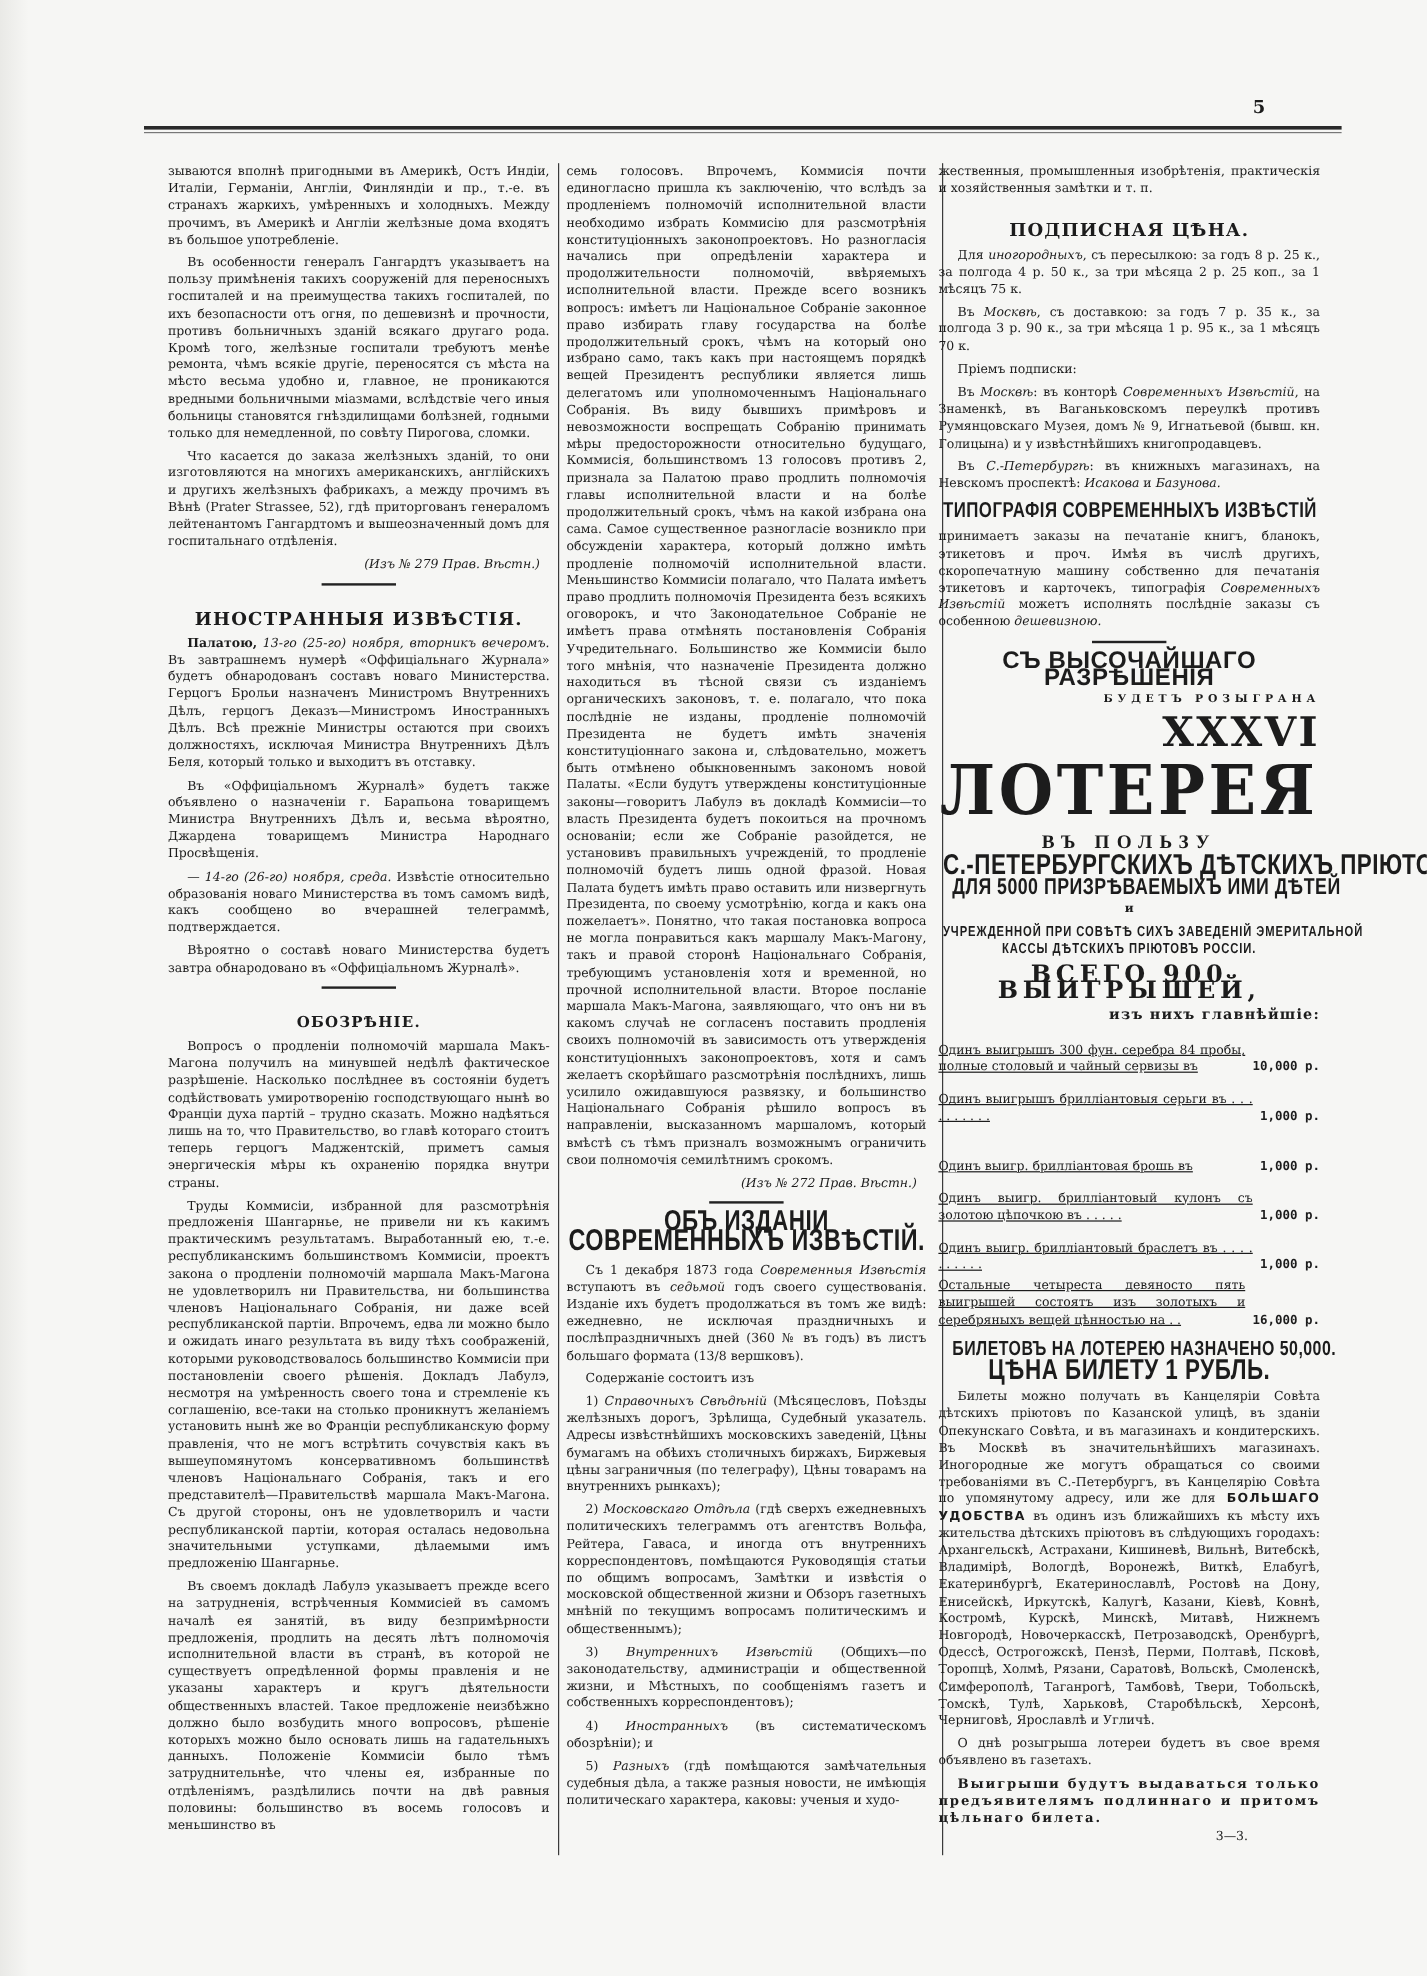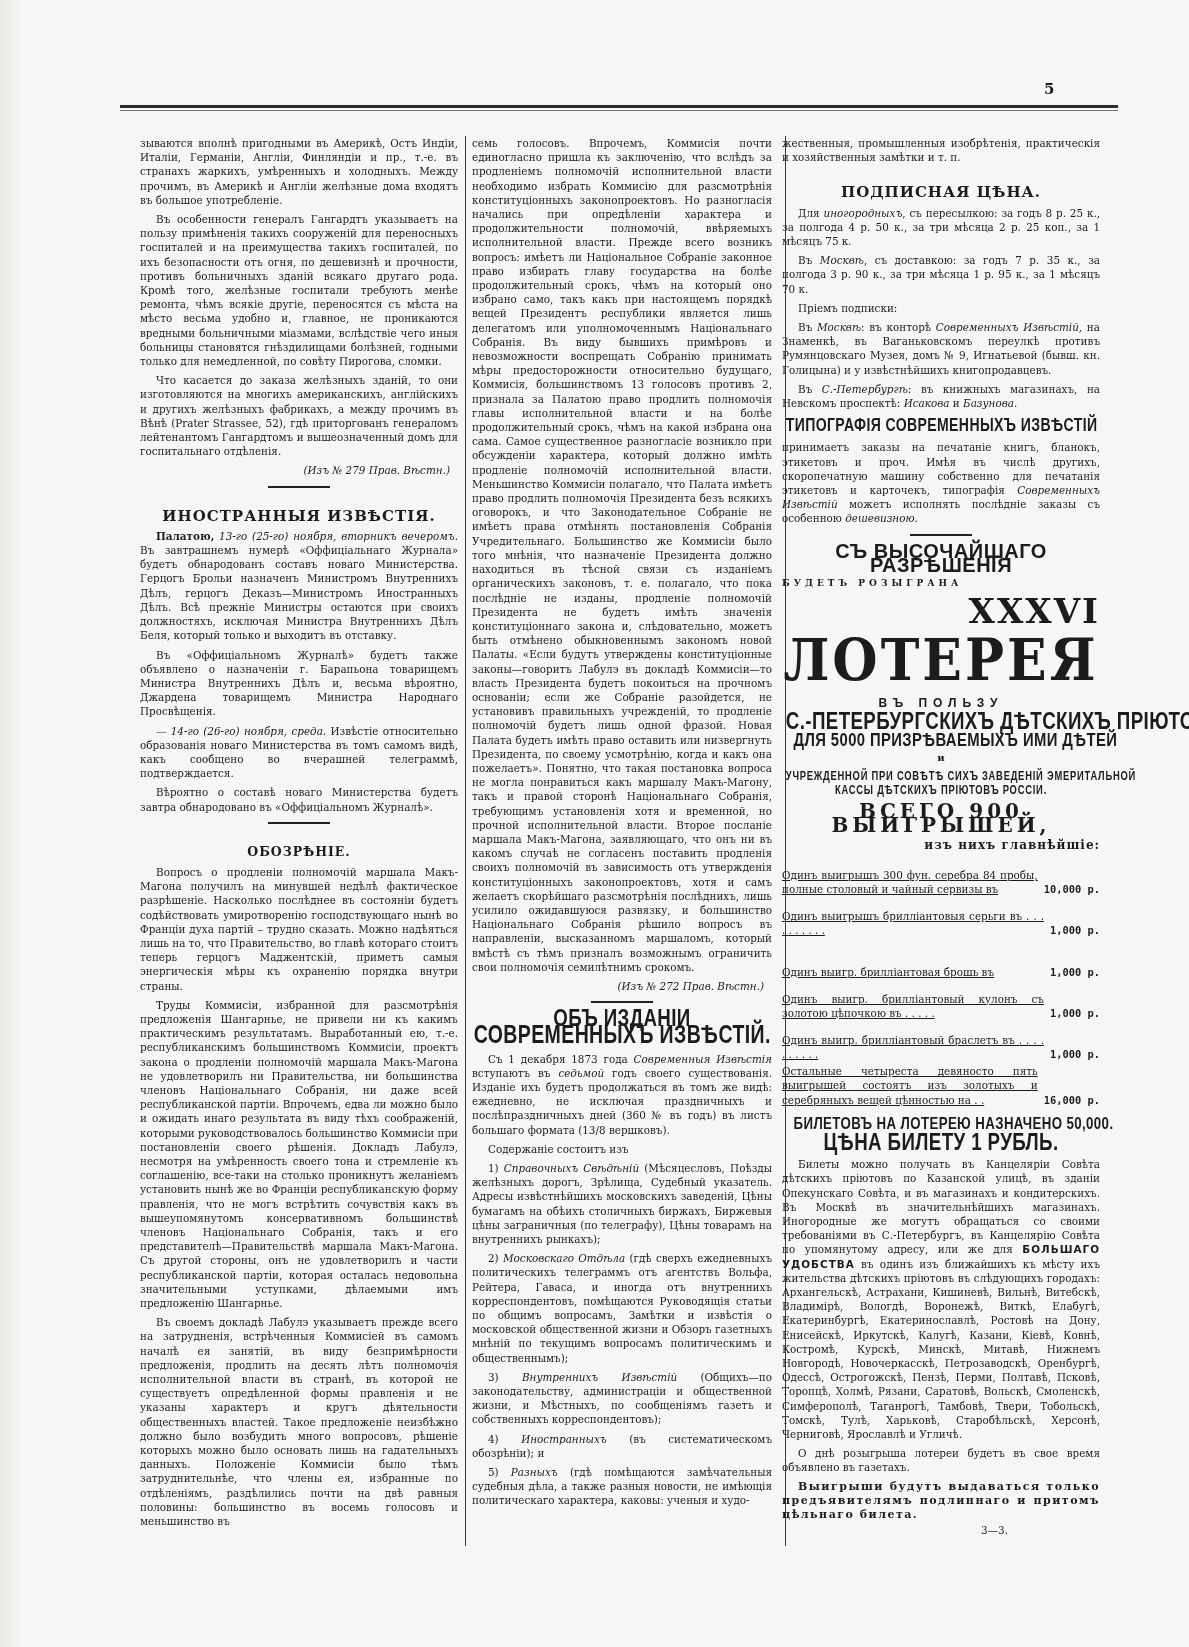--- a/index.html
+++ b/index.html
@@ -52,24 +52,24 @@
   }
   .h-typo { font-size: 18px; margin: 8px -40px; }
   .h-edition1 { font-size: 24px; margin: 6px -30px 2px; }
   .h-edition2 { font-size: 25px; margin: 2px -40px 10px; }
   .source { text-align: right; font-style: italic; margin: 2px 8px 6px 0; text-indent: 0; }
   .divider { width: 62px; height: 2px; background: #222; margin: 8px auto; }
   .italic { font-style: italic; }
   .bold { font-weight: bold; }
 
   .lot-1 { font-family: "Liberation Sans", sans-serif; font-weight: bold; font-size: 20px; text-align:center; margin: 4px 0 4px 0; letter-spacing: 0.5px;}
-  .lot-2 { font-size: 9px; letter-spacing: 4px; text-align:left; font-weight: bold; margin-bottom: 4px;}
+  .lot-2 { font-size: 9px; letter-spacing: 4px; text-align:right; font-weight: bold; margin-bottom: 4px;}
   .lot-3 { font-family: "DejaVu Serif", serif; font-weight: 900; font-size: 34px; text-align:right; letter-spacing: 2px; line-height: 34px;}
   .lot-4 { font-family: "DejaVu Serif", serif; font-weight: 900; font-size: 52px; text-align:center; letter-spacing: 3px; line-height: 52px; transform: scaleY(1.1); margin: 6px 0 10px;}
-  .lot-5 { font-family: Liberation Sans, sans-serif; font-weight: 900; font-size: 12px; text-align:center; letter-spacing: 6px; margin: 1px 0;}
+  .lot-5 { font-family: Liberation Serif, serif; font-weight: 900; font-size: 16px; text-align:center; letter-spacing: 6px; margin: 1px 0;}
   .lot-6 { font-size: 24px; margin: 4px -40px; }
   .lot-7 { font-size: 19px; margin: 4px -30px; }
   .lot-and { text-align:center; font-size: 10px; font-weight: bold; }
   .lot-8 { font-size: 12px; margin: 4px -40px 0; letter-spacing: 1px;}
   .lot-9 { font-size: 12px; margin: 0 -20px 4px; letter-spacing: 1px;}
   .lot-10 { font-family: "DejaVu Serif", serif; font-weight: 900; font-size: 20px; text-align:center; letter-spacing: 4px; margin: 6px 0;}
   .lot-11 { text-align:right; font-weight: bold; font-size: 12px; letter-spacing: 1px; margin-bottom: 6px;}
   .prize { display: flex; justify-content: space-between; align-items: flex-end; }
   .prize .desc { flex: 1; text-decoration: underline; }
   .prize .amt { font-family: "DejaVu Sans Mono", monospace; font-weight: bold; white-space: nowrap; padding-left: 6px; margin-top: 24px; }
@@ -235,15 +235,15 @@
     <div class="heading h-cond lot-12">БИЛЕТОВЪ НА ЛОТЕРЕЮ НАЗНАЧЕНО 50,000.</div>
     <div class="heading h-cond lot-13">ЦѢНА БИЛЕТУ 1 РУБЛЬ.</div>
 
     <p>
       <span>Билеты можно получать въ Канцеляріи Совѣта дѣтскихъ пріютовъ по Казанской улицѣ, въ зданіи Опекунскаго Совѣта, и въ магазинахъ и кондитерскихъ. Въ Москвѣ въ значительнѣйшихъ магазинахъ. Иногородные же могутъ обращаться со своими требованіями въ С.-Петербургъ, въ Канцелярію Совѣта по упомянутому адресу, или же для</span>
       <span class="bold" style="font-family:'DejaVu Sans',sans-serif;letter-spacing:1px;">БОЛЬШАГО УДОБСТВА</span>
       <span>въ одинъ изъ ближайшихъ къ мѣсту ихъ жительства дѣтскихъ пріютовъ въ слѣдующихъ городахъ: Архангельскѣ, Астрахани, Кишиневѣ, Вильнѣ, Витебскѣ, Владимірѣ, Вологдѣ, Воронежѣ, Виткѣ, Елабугѣ, Екатеринбургѣ, Екатеринославлѣ, Ростовѣ на Дону, Енисейскѣ, Иркутскѣ, Калугѣ, Казани, Кіевѣ, Ковнѣ, Костромѣ, Курскѣ, Минскѣ, Митавѣ, Нижнемъ Новгородѣ, Новочеркасскѣ, Петрозаводскѣ, Оренбургѣ, Одессѣ, Острогожскѣ, Пензѣ, Перми, Полтавѣ, Псковѣ, Торопцѣ, Холмѣ, Рязани, Саратовѣ, Вольскѣ, Смоленскѣ, Симферополѣ, Таганрогѣ, Тамбовѣ, Твери, Тобольскѣ, Томскѣ, Тулѣ, Харьковѣ, Старобѣльскѣ, Херсонѣ, Черниговѣ, Ярославлѣ и Угличѣ.</span>
     </p>
     <p>О днѣ розыгрыша лотереи будетъ въ свое время объявлено въ газетахъ.</p>
     <p class="closing">Выигрыши будутъ выдаваться только предъявителямъ подлиннаго и притомъ цѣльнаго билета.</p>
-    <div style="text-align:right;margin-right:92px;margin-top:-4px;">3—3.</div>
+    <div style="text-align:right;margin-right:60px;margin-top:-4px;">3—3.</div>
   </div>
 </div>
 
 </body></html>

